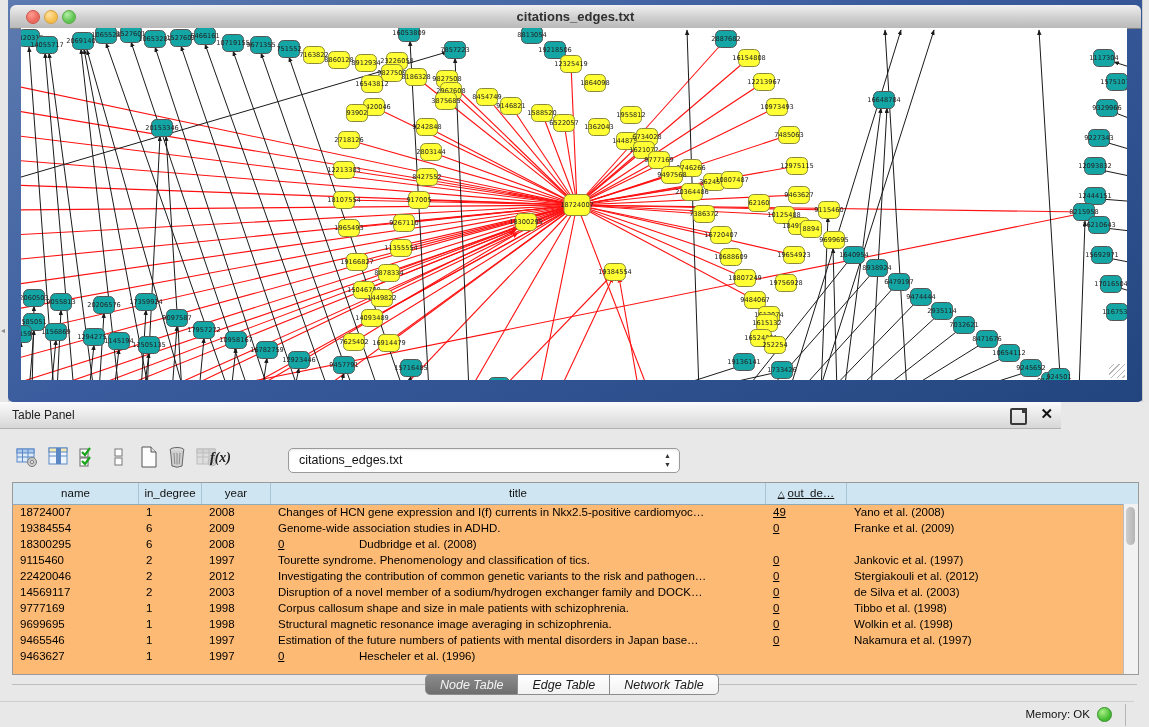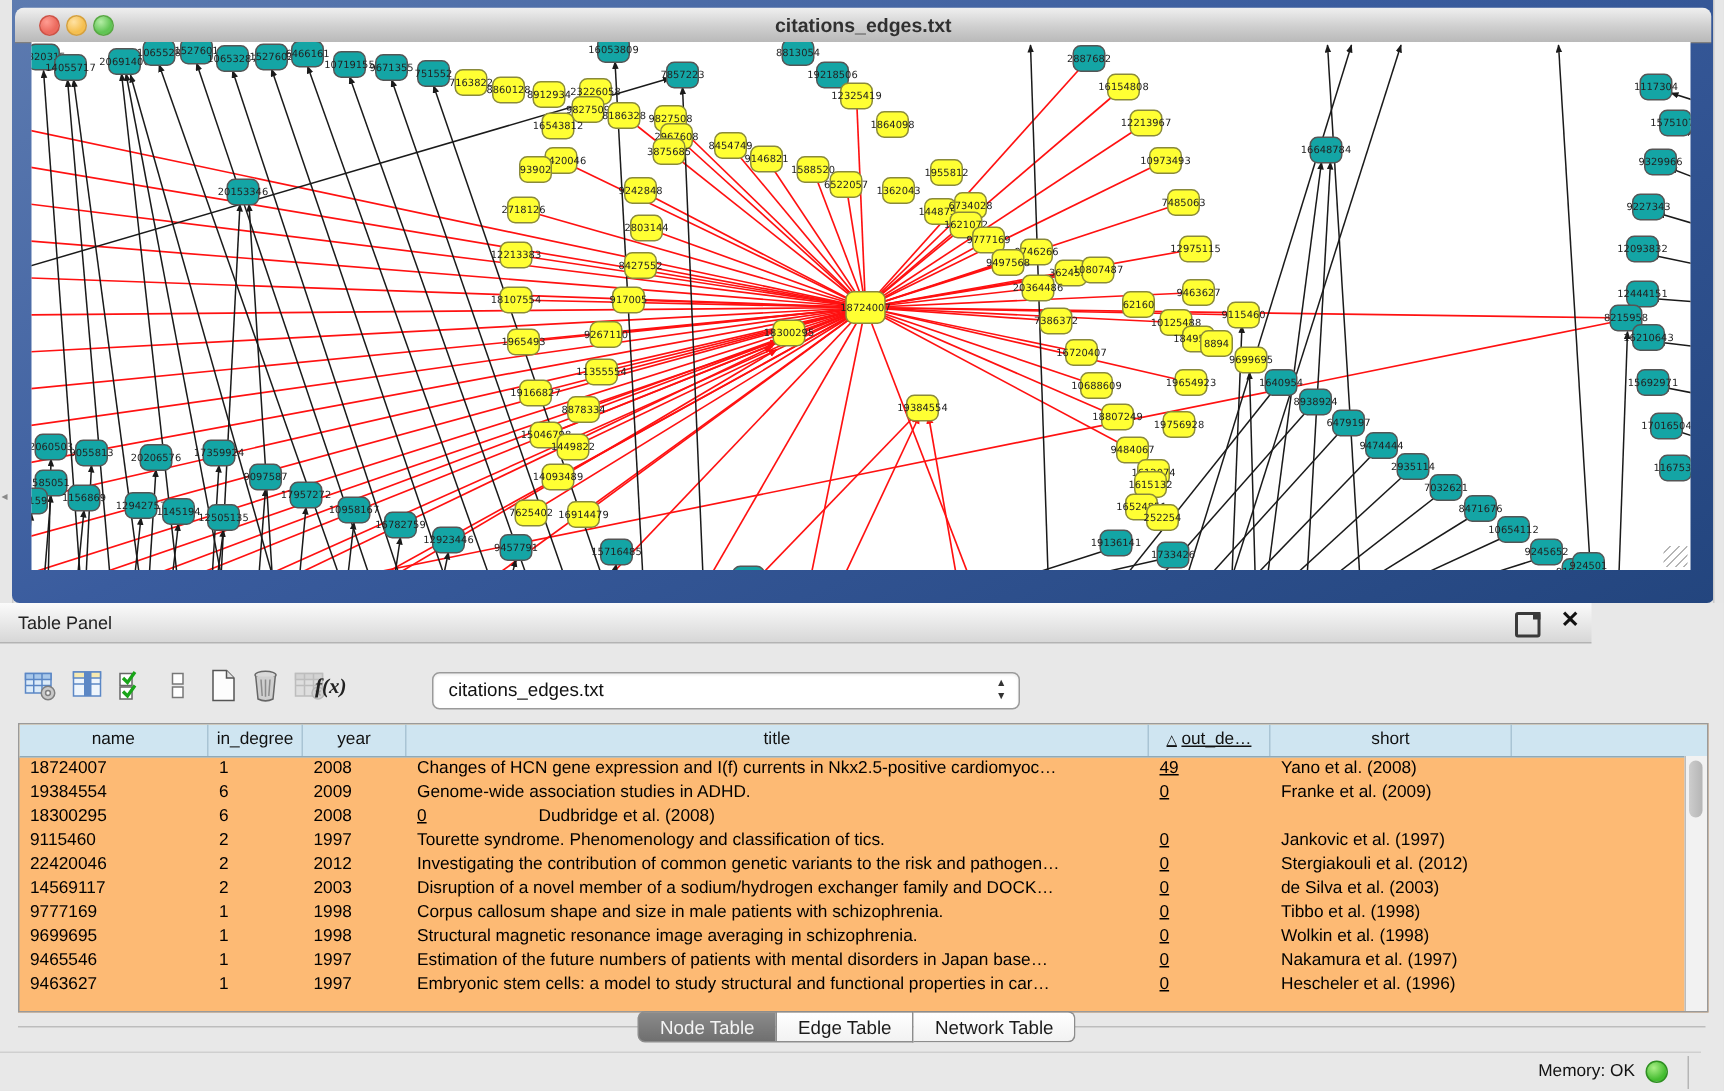--- a/index.html
+++ b/index.html
@@ -55,21 +55,21 @@
   .trow{display:flex;height:16px;line-height:16px;font-size:11.5px;color:#000;white-space:nowrap;}
   .tcell{box-sizing:border-box;padding-left:7px;overflow:hidden;text-overflow:ellipsis;flex:none;}
   .c0{width:126px;} .c1{width:63px;} .c2{width:69px;} .c3{width:495px;} .c4{width:81px;text-decoration:underline;} .c5{width:161px;} .c6{width:114px;margin-top:36px;}
   #vscroll{position:absolute;right:0;top:21px;bottom:0;width:14px;background:#f2f2f2;border-left:1px solid #bbb;}
   #vscroll .thumb{position:absolute;left:2px;top:3px;width:9px;height:38px;background:linear-gradient(90deg,#cdcdcd,#b5b5b5);border-radius:5px;}
 
   #tabbar{position:absolute;left:0;top:271px;width:1149px;height:28px;}
   #tab-divider{position:absolute;left:12px;right:12px;top:11px;border-top:1px solid #bdbdbd;}
   #seg{position:absolute;left:425px;top:1px;height:21px;display:flex;}
   .seg-btn{height:21px;line-height:20px;font-size:12.5px;padding:0 14px;border:1px solid #8d8d8d;
-     background:linear-gradient(#ffffff,#f2f2f2);color:#1a1a1a;border-left:none;}
+     background:linear-gradient(#ffffff,#f2f2f2);color:#1a1a1a;border-left:none;font-style:italic;}
   .seg-btn:first-child{border-left:1px solid #8d8d8d;border-radius:5px 0 0 5px;}
   .seg-btn:last-child{border-radius:0 5px 5px 0;}
   .seg-btn.active{background:linear-gradient(#8b8b8b,#6f6f6f);color:#f4f4f4;}
 
   #statusbar{position:absolute;left:0;top:299px;width:1134px;height:26px;border-top:1px solid #cfcfcf;}
   #memory-label{position:absolute;right:44px;top:6px;font-size:11.5px;color:#111;}
   #memory-led{position:absolute;right:22px;top:5px;width:13px;height:13px;border-radius:50%;
      background:radial-gradient(circle at 35% 30%,#a9ef86,#44bc30 65%);border:1px solid #2f8f22;}
   #status-divider{position:absolute;right:8px;top:2px;height:22px;border-left:1px solid #b5b5b5;}
 </style>
@@ -862,21 +862,20 @@
     </div>
   </div>
 
   <div id="table-wrap">
     <div id="thead">
         <div class="hcell c0">name</div>
         <div class="hcell c1">in_degree</div>
         <div class="hcell c2">year</div>
         <div class="hcell c3">title</div>
         <div class="hcell c4"><span class="sort-tri">△</span>out_de…</div>
-        <div class="hcell c5">short</div>
         <div class="hcell c6">pagerank</div>
       </div>
     <div id="tbody">
         <div class="trow">
           <div class="tcell c0">18724007</div>
           <div class="tcell c1">1</div>
           <div class="tcell c2">2008</div>
           <div class="tcell c3">Changes of HCN gene expression and I(f) currents in Nkx2.5-positive cardiomyoc…</div>
           <div class="tcell c4">49</div>
           <div class="tcell c5">Yano et al. (2008)</div>
@@ -950,21 +949,20 @@
           <div class="tcell c2">1997</div>
           <div class="tcell c3">Estimation of the future numbers of patients with mental disorders in Japan base…</div>
           <div class="tcell c4">0</div>
           <div class="tcell c5">Nakamura et al. (1997)</div>
           <div class="tcell c6">5.3E-5</div>
         </div>
         <div class="trow">
           <div class="tcell c0">9463627</div>
           <div class="tcell c1">1</div>
           <div class="tcell c2">1997</div>
-          <div class="tcell c3">Embryonic stem cells: a model to study structural and functional properties in car…</div>
           <div class="tcell c4">0</div>
           <div class="tcell c5">Hescheler et al. (1996)</div>
           <div class="tcell c6">5.3E-5</div>
         </div>
       </div>
     <div id="vscroll">
         <div class="thumb"></div>
       </div>
   </div>
 

